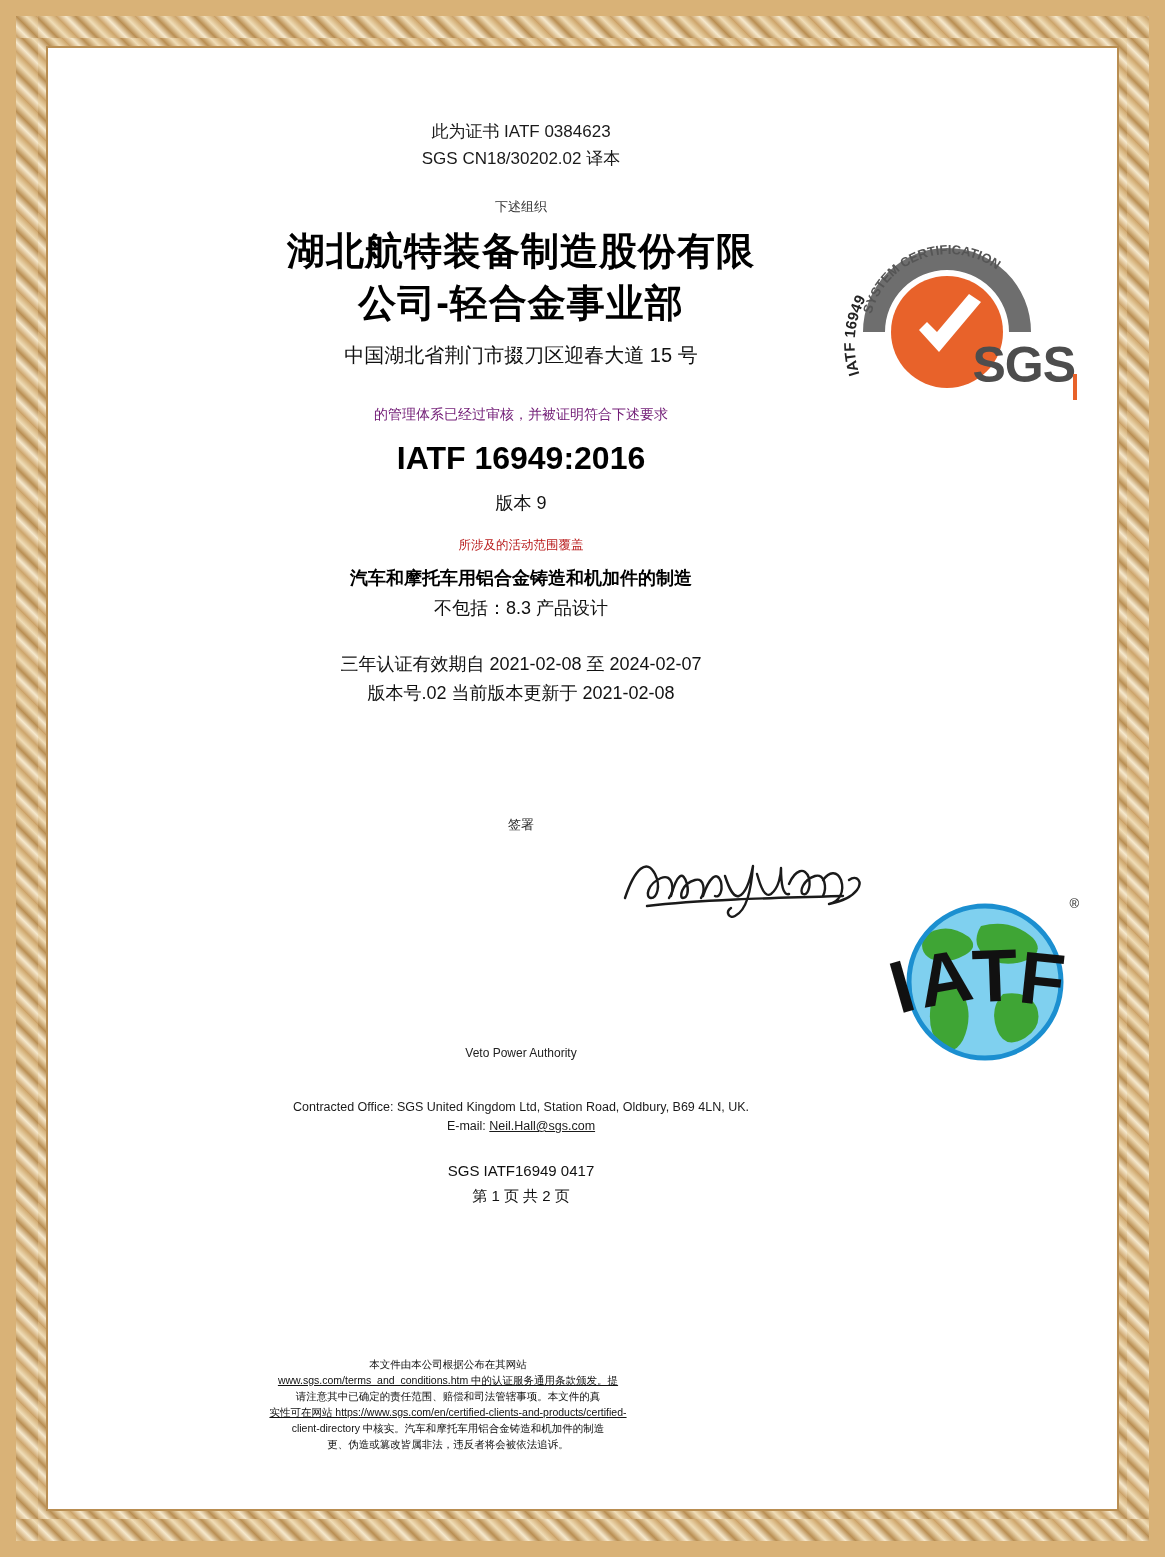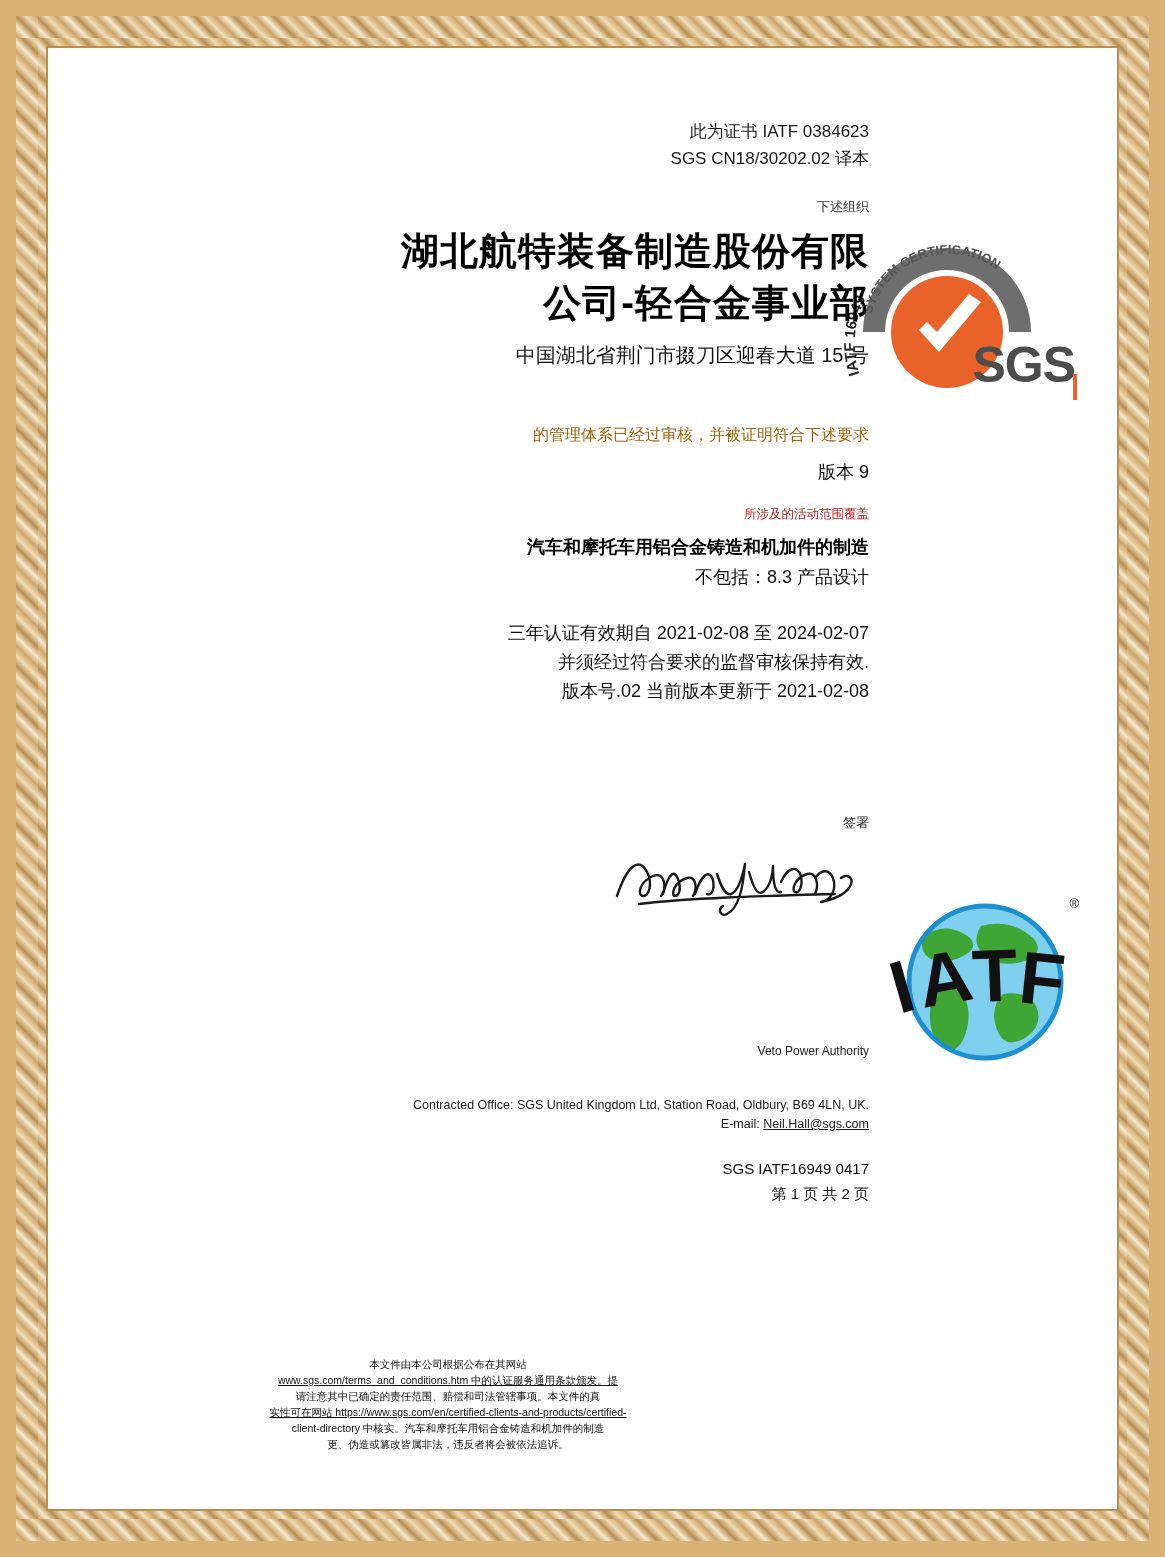--- a/index.html
+++ b/index.html
@@ -75,24 +75,24 @@
 
   .content {
     position: absolute;
     left: 0; top: 0;
     width: 1049px;
     height: 1441px;
   }
 
   .right-col {
     position: absolute;
-    left: 99px;
+    left: 107px;
     top: 60px;
     width: 712px;
-    text-align: right;
+    text-align: center;
   }
 
   .ref-line {
     font-size: 17px;
     line-height: 27px;
     color: #1a1a1a;
   }
 
   .small-caption {
     font-size: 13px;
@@ -109,23 +109,23 @@
     letter-spacing: 1px;
   }
 
   .org-addr {
     font-size: 20px;
     margin-top: 14px;
     color: #111;
   }
 
   .conform-text {
-    font-size: 16px;
-    margin-top: 56px;
-    color: #a16207;
+    font-size: 14px;
+    margin-top: 37px;
+    color: #701a75;
   }
 
   .standard {
     font-size: 32px;
     font-weight: bold;
     margin-top: 16px;
     color: #000;
   }
 
   .version {
@@ -325,31 +325,31 @@
 
         <div class="small-caption">下述组织</div>
 
         <div class="org-name">湖北航特装备制造股份有限</div>
         <div class="org-name" style="margin-top:2px;">公司-轻合金事业部</div>
 
         <div class="org-addr">中国湖北省荆门市掇刀区迎春大道 15 号</div>
 
         <div class="conform-text">的管理体系已经过审核，并被证明符合下述要求</div>
 
+        <div class="standard">IATF 16949:2016</div>
 
         <div class="version">版本 9</div>
 
         <div class="scope-caption">所涉及的活动范围覆盖</div>
 
         <div class="scope">汽车和摩托车用铝合金铸造和机加件的制造</div>
         <div class="scope-exclusion">不包括：8.3 产品设计</div>
 
         <div class="validity">
           <div>三年认证有效期自 2021-02-08 至 2024-02-07</div>
-          <div>并须经过符合要求的监督审核保持有效.</div>
           <div>版本号.02 当前版本更新于 2021-02-08</div>
         </div>
 
         <div class="signed-label">签署</div>
 
         <div class="signature">
           <svg width="260" height="86" viewBox="0 0 260 86" xmlns="http://www.w3.org/2000/svg">
             <g fill="none" stroke="#1a1a1a" stroke-width="2.4" stroke-linecap="round" stroke-linejoin="round">
               <path d="M 8 58 C 18 28, 30 18, 38 34 C 44 46, 40 58, 34 58 C 28 58, 30 44, 44 38 C 56 33, 58 50, 52 58"></path>
               <path d="M 54 56 C 60 34, 66 30, 70 44 C 72 52, 70 58, 66 58 C 62 58, 64 44, 78 40 C 88 37, 88 52, 84 58"></path>

